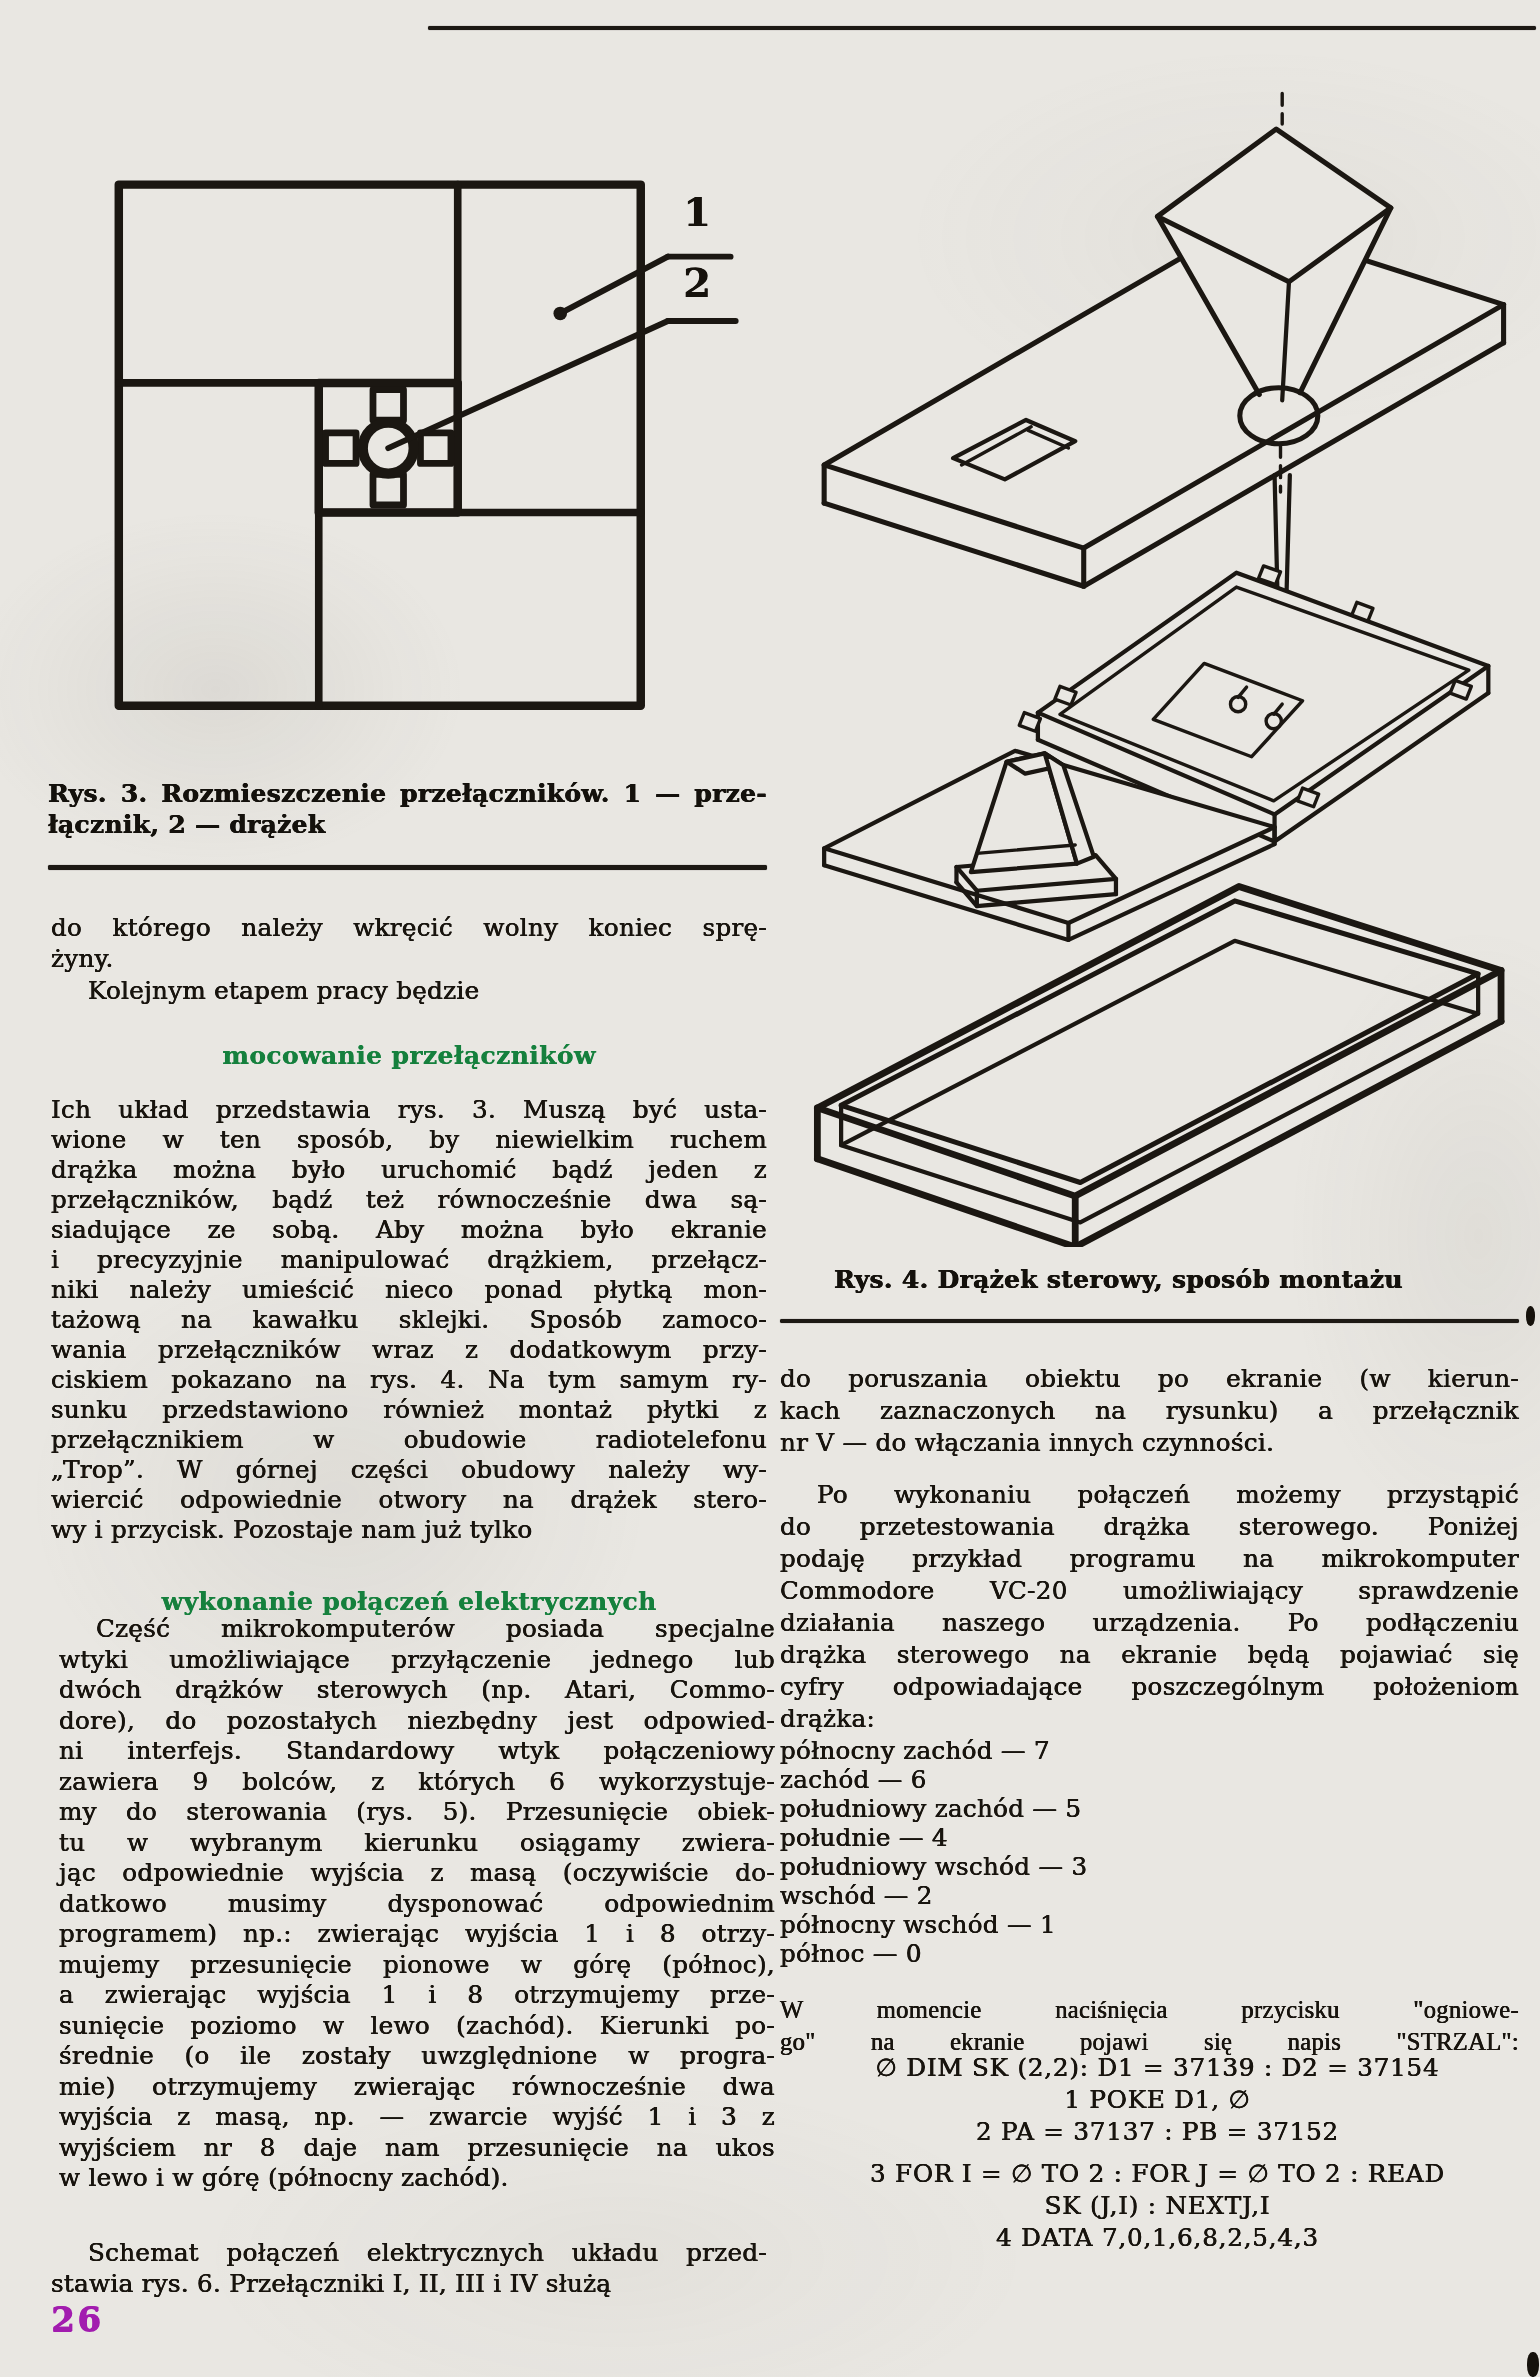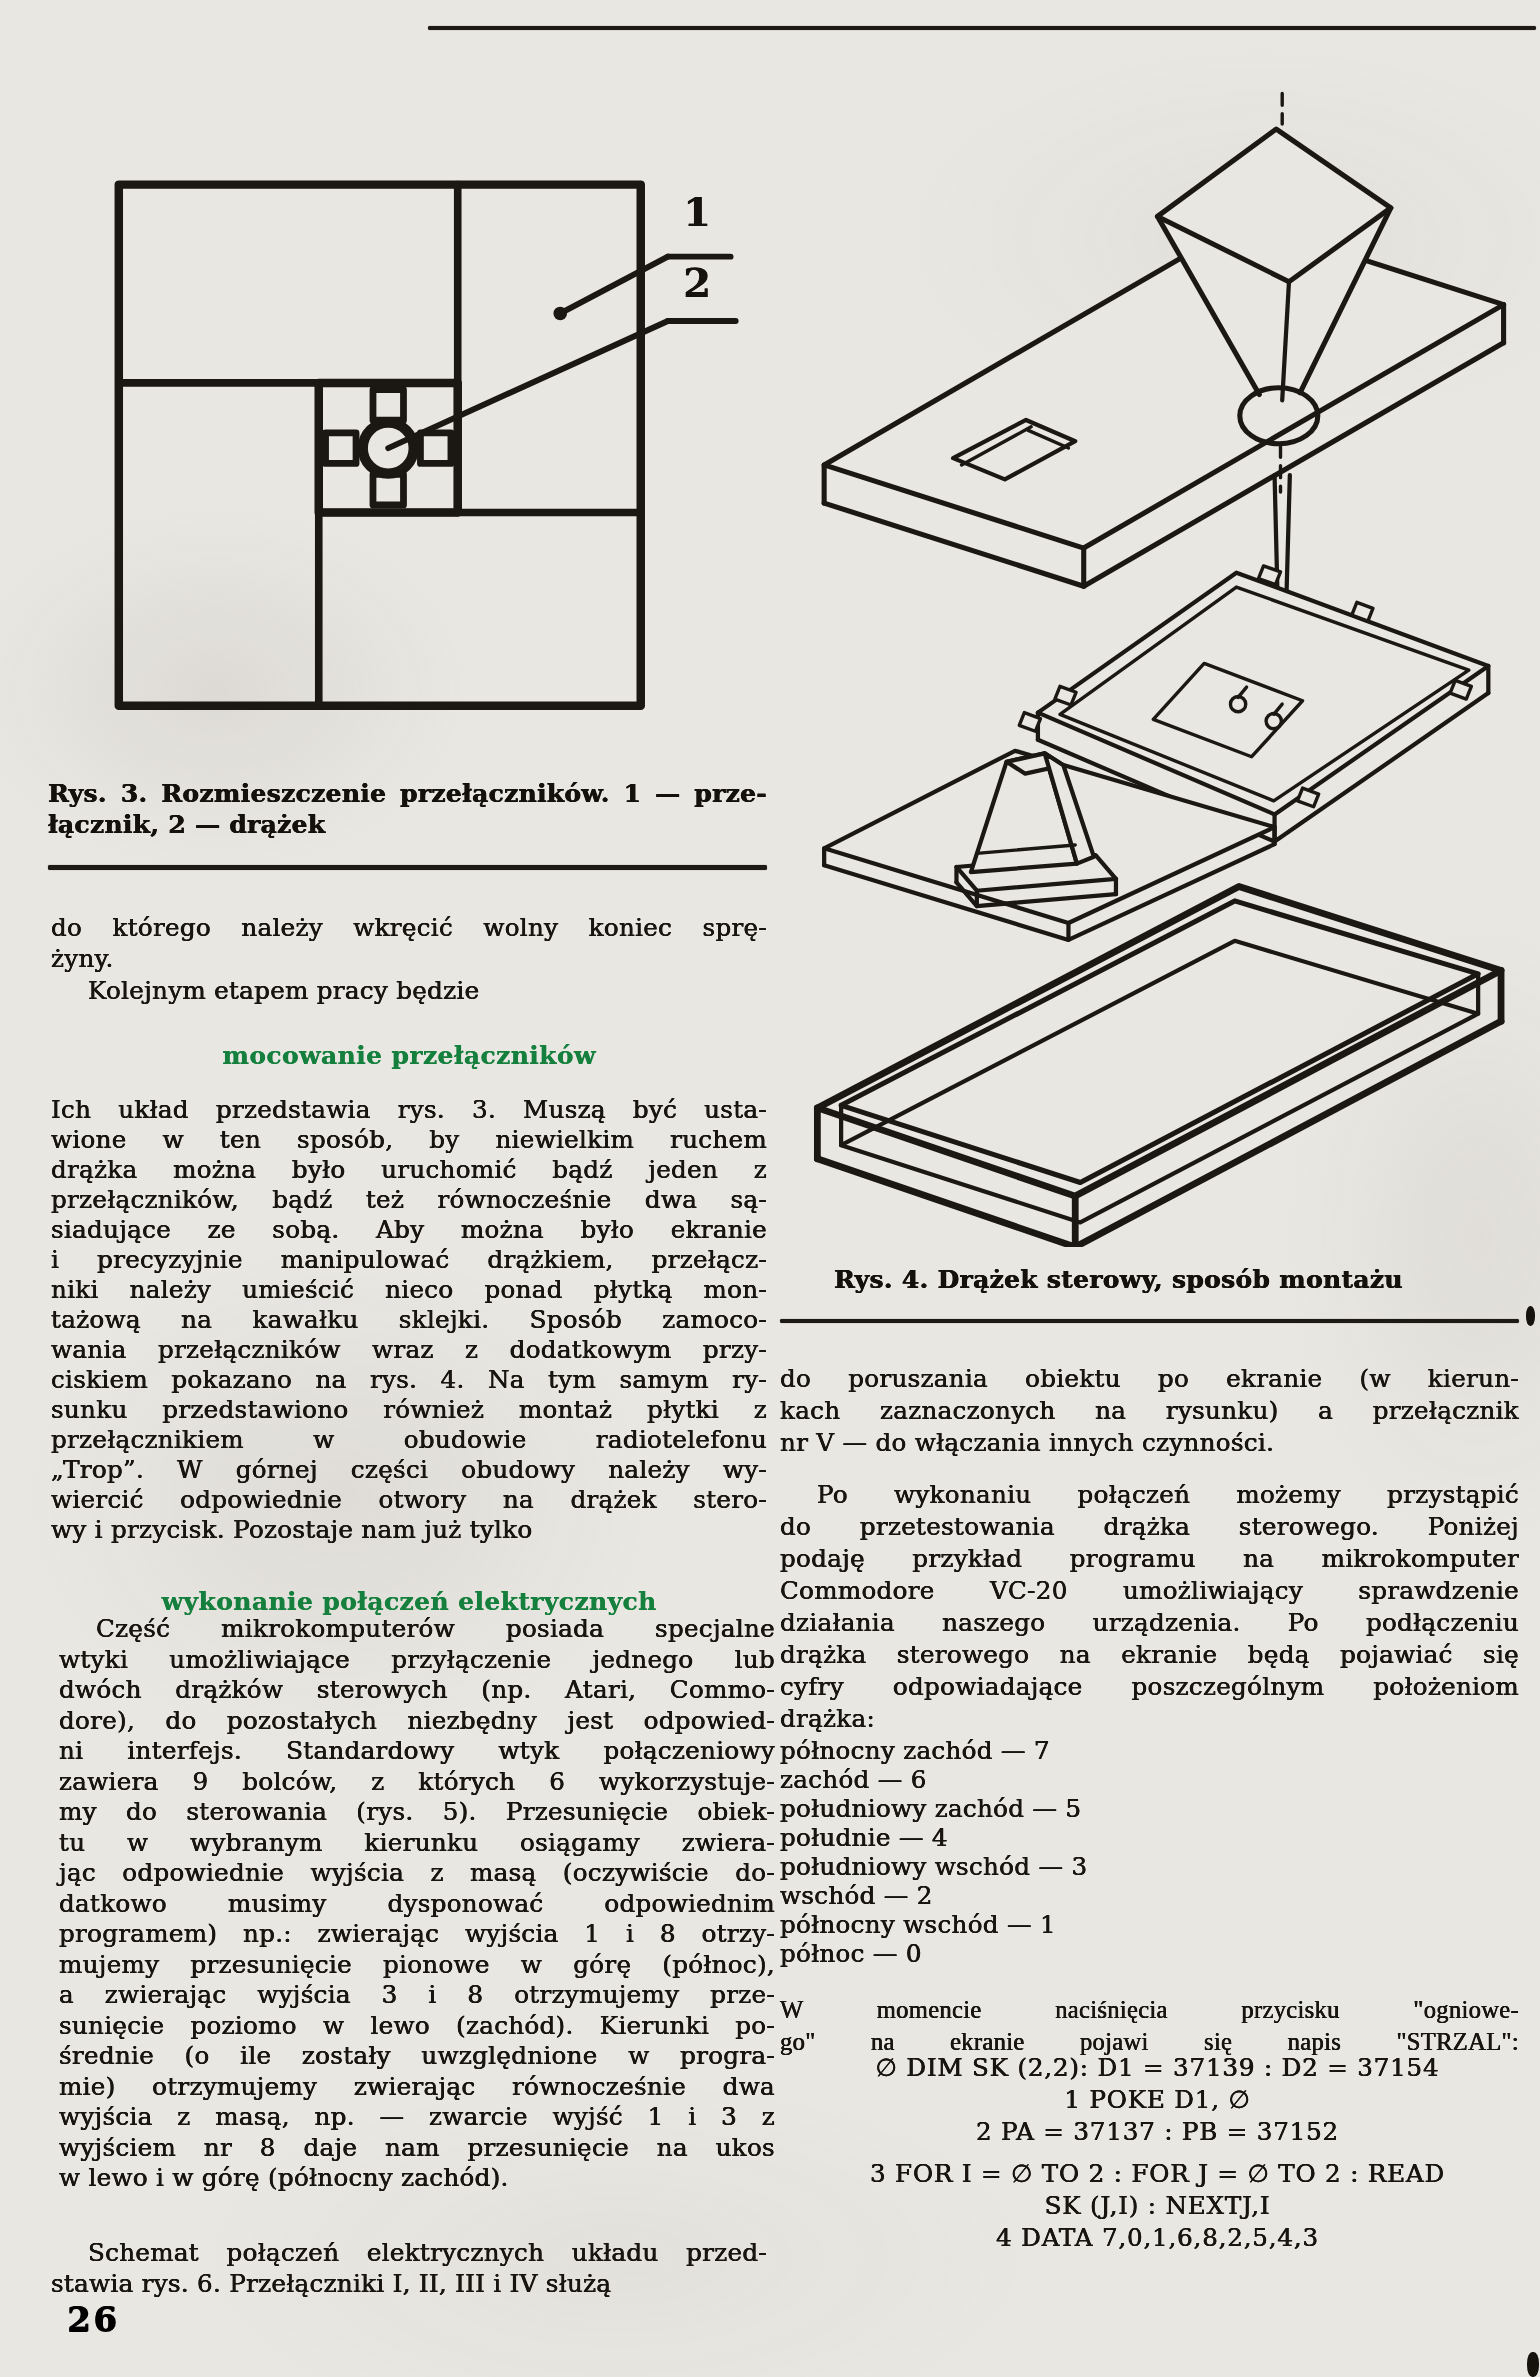--- a/index.html
+++ b/index.html
@@ -29,22 +29,22 @@
   .lh37 > div{line-height:31px;height:31px;}
   .lh38 > div{line-height:32px;height:32px;text-align:center;}
   .lh34 > div{line-height:29px;height:29px;}
   .caption{font-weight:bold;font-size:25px;letter-spacing:0.3px;
     text-shadow:0.4px 0 0 currentColor,-0.3px 0 0 currentColor;color:#14110c;}
   .heading{font-weight:bold;font-size:25px;text-align:center;letter-spacing:0.4px;
     text-shadow:0.4px 0 0 currentColor;color:#15803d;}
   .listing > div:nth-child(4){margin-top:10.2px;}
   .fig-label{font-weight:bold;font-size:40px;color:#16120c;
     text-shadow:0.5px 0 0 currentColor;}
-  .page-num{font-weight:bold;font-size:34px;letter-spacing:2.5px;color:#000000;
-    text-shadow:0.8px 0 0 currentColor, 0 0.8px 0 currentColor; filter:blur(0.3px);margin-left:16px;}
+  .page-num{font-weight:bold;font-size:34px;letter-spacing:2.5px;color:#a21caf;
+    text-shadow:0.8px 0 0 currentColor, 0 0.8px 0 currentColor; filter:blur(0.3px);}
   svg{display:block;}
   svg *{vector-effect:none;}
   .ink{stroke:#1b1712;fill:none;stroke-linecap:round;stroke-linejoin:round;}
   .fill-paper{fill:#e9e7e2;}
   .blot{background:#15110b;border-radius:45%;}
 </style>
 </head>
 <body>
 
 <div class="abs rule" style="left:428px;top:26px;width:1108px;height:4.2px;"></div>
@@ -121,21 +121,21 @@
     <div>dwóch drążków sterowych (np. Atari, Commo-</div>
     <div>dore), do pozostałych niezbędny jest odpowied-</div>
     <div>ni interfejs. Standardowy wtyk połączeniowy</div>
     <div>zawiera 9 bolców, z których 6 wykorzystuje-</div>
     <div>my do sterowania (rys. 5). Przesunięcie obiek-</div>
     <div>tu w wybranym kierunku osiągamy zwiera-</div>
     <div>jąc odpowiednie wyjścia z masą (oczywiście do-</div>
     <div>datkowo musimy dysponować odpowiednim</div>
     <div>programem) np.: zwierając wyjścia 1 i 8 otrzy-</div>
     <div>mujemy przesunięcie pionowe w górę (północ),</div>
-    <div>a zwierając wyjścia 3 i 8 otrzymujemy prze-</div>
+    <div>a zwierając wyjścia 1 i 8 otrzymujemy prze-</div>
     <div>sunięcie poziomo w lewo (zachód). Kierunki po-</div>
     <div>średnie (o ile zostały uwzględnione w progra-</div>
     <div>mie) otrzymujemy zwierając równocześnie dwa</div>
     <div>wyjścia z masą, np. — zwarcie wyjść 1 i 3 z</div>
     <div>wyjściem nr 8 daje nam przesunięcie na ukos</div>
     <div>w lewo i w górę (północny zachód).</div>
   </div>
 
 <div class="abs body-text para just ind lh37" style="left:51px;top:2237px;width:716px;">
     <div>Schemat połączeń elektrycznych układu przed-</div>

